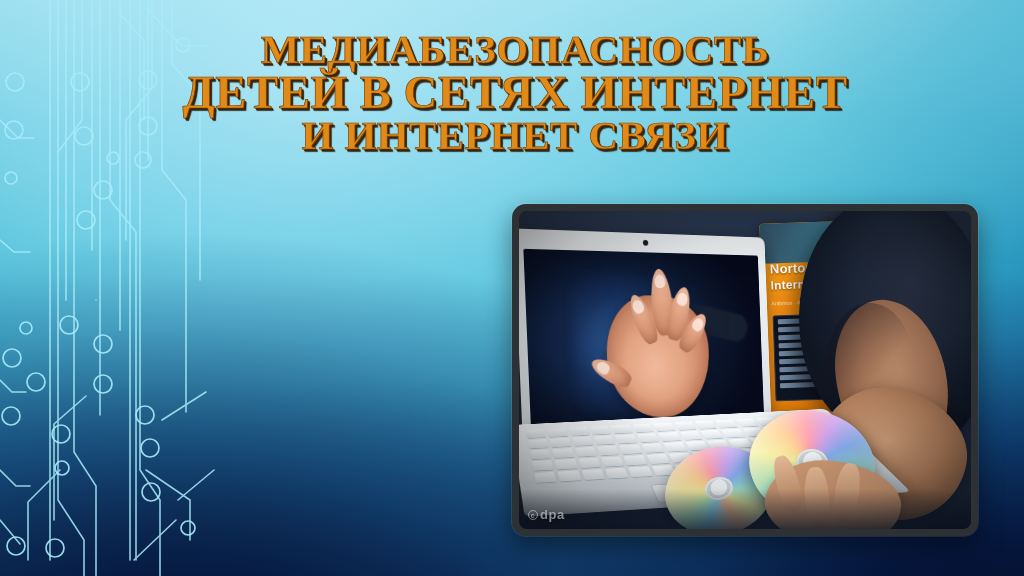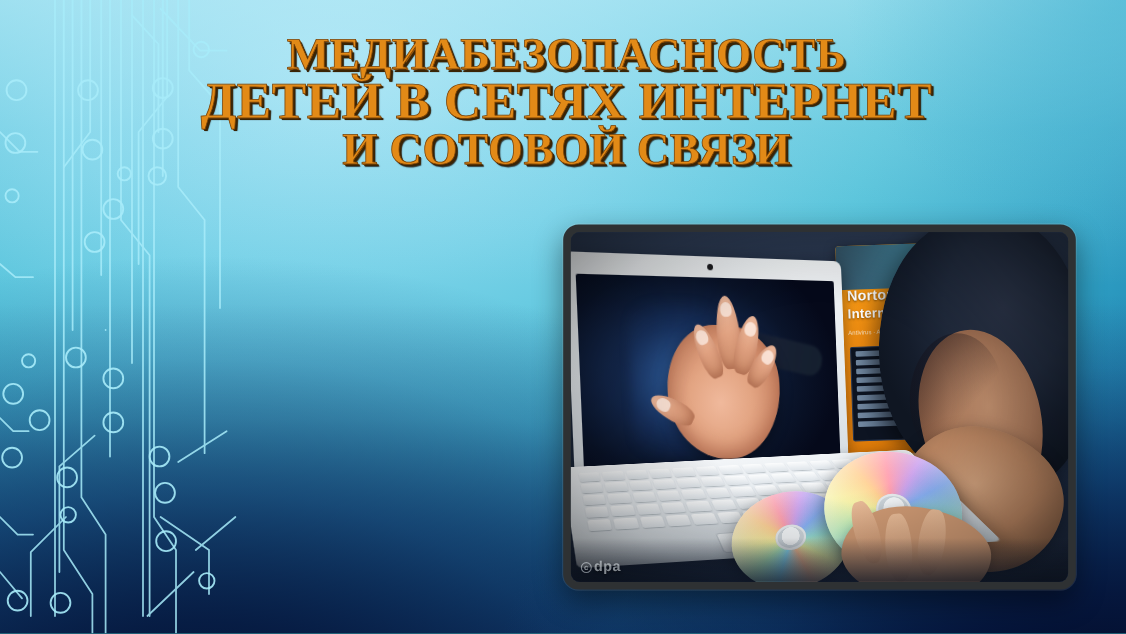--- a/index.html
+++ b/index.html
@@ -481,21 +481,21 @@
         <circle cx="16" cy="546" r="9"></circle>
         <circle cx="55" cy="548" r="9"></circle>
         <circle cx="188" cy="528" r="7"></circle>
       </g>
     </svg>
   </div>
 
   <div class="title-block">
     <div class="title-line l1">МЕДИАБЕЗОПАСНОСТЬ</div>
     <div class="title-line l2">ДЕТЕЙ В СЕТЯХ ИНТЕРНЕТ</div>
-    <div class="title-line l3">И СОТОВОЙ СВЯЗИ</div>
+    <div class="title-line l3">И ИНТЕРНЕТ СВЯЗИ</div>
   </div>
 
   <div class="photo-frame">
     <div class="photo">
 
       <div class="ph-bg"></div>
 
       <div class="norton-box">
         <div class="norton-top-strip"></div>
         <div class="norton-title">Norton</div>

